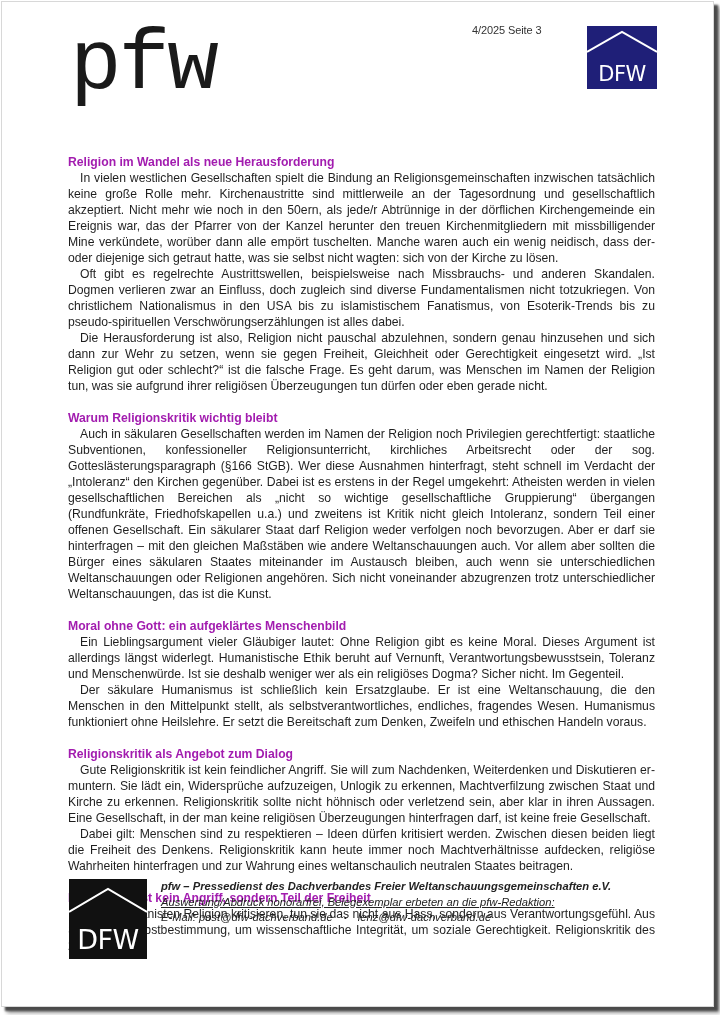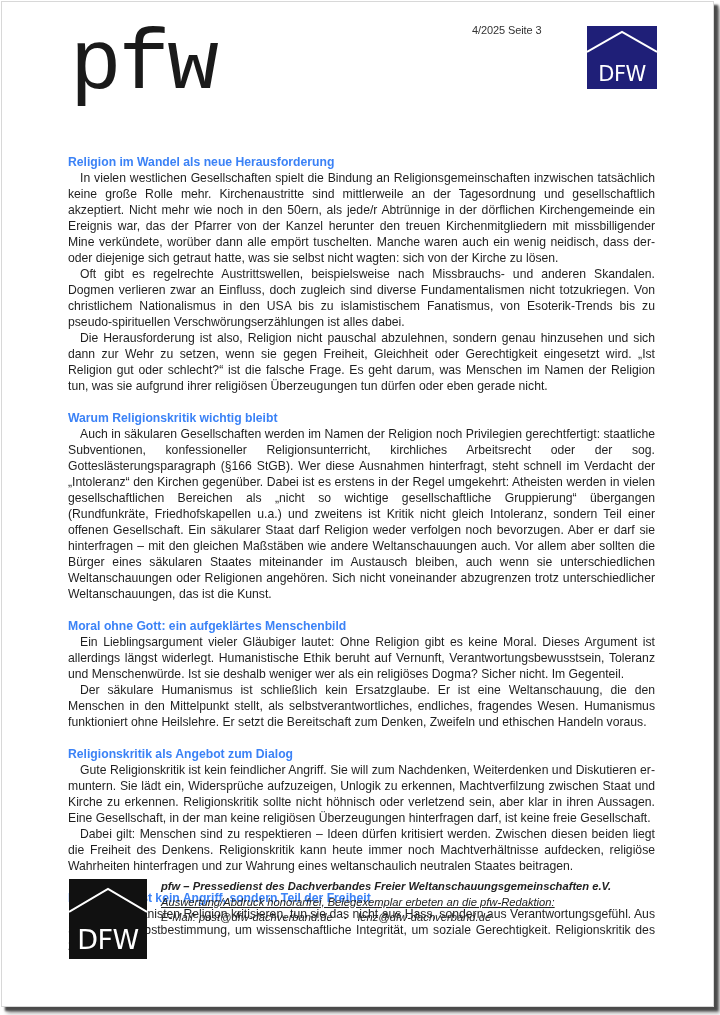--- a/index.html
+++ b/index.html
@@ -12,21 +12,21 @@
     .issue { position: absolute; left: 470px; top: 22px; font-size: 11px; color: #333; letter-spacing: -0.1px; }
     .logo-pfw { position: absolute; left: 68px; top: 20px; font-size: 86px; font-weight: 400; color: #1a1a1a; letter-spacing: -3px; line-height: 1; font-family: Liberation Mono, monospace; }
     .subtitle { position: absolute; left: 97px; top: 100px; font-size: 20.5px; font-weight: 700; color: #222; letter-spacing: -0.2px; white-space: nowrap; }
     .dfw-top {
       position: absolute; left: 585px; top: 24px; width: 70px; height: 63px;
       background: #1f1f78; color: #fff;
     }
     .dfw-top svg, .dfw-foot svg { position: absolute; left: 0; top: 0; }
     .dfw-top .dfw-text { position: absolute; left: 0; right: 0; bottom: 3px; text-align: center; font-family: "DejaVu Sans", sans-serif; font-size: 21px; color: #fff; letter-spacing: -0.5px; }
     .content { position: absolute; left: 66px; top: 152px; width: 587px; font-size: 12.2px; line-height: 16px; color: #1f1f1f; text-align: justify; }
-    .content h2 { font-size: 12.2px; font-weight: 700; margin: 0; line-height: 16px; color: #3b82f6; }
+    .content h2 { font-size: 12.2px; font-weight: 700; margin: 0; line-height: 16px; color: #a21caf; }
     .content p { margin: 0; text-indent: 12px; hyphens: manual; }
     .section { margin-bottom: 16px; }
     .footer { position: absolute; left: 67px; top: 877px; width: 600px; height: 80px; }
     .dfw-foot {
       position: absolute; left: 0; top: 0; width: 78px; height: 80px; background: #111; color: #fff;
     }
     .dfw-foot .dfw-text { position: absolute; left: 0; right: 0; bottom: 4px; text-align: center; font-family: "DejaVu Sans", sans-serif; font-size: 27px; color: #fff; letter-spacing: -0.5px; }
     .foot-lines { position: absolute; left: 92px; top: 0; font-size: 11.2px; line-height: 15.5px; font-style: italic; color: #222; white-space: nowrap; }
     .foot-lines .bold { font-weight: 700; }
     .foot-lines .ul { text-decoration: underline; }

